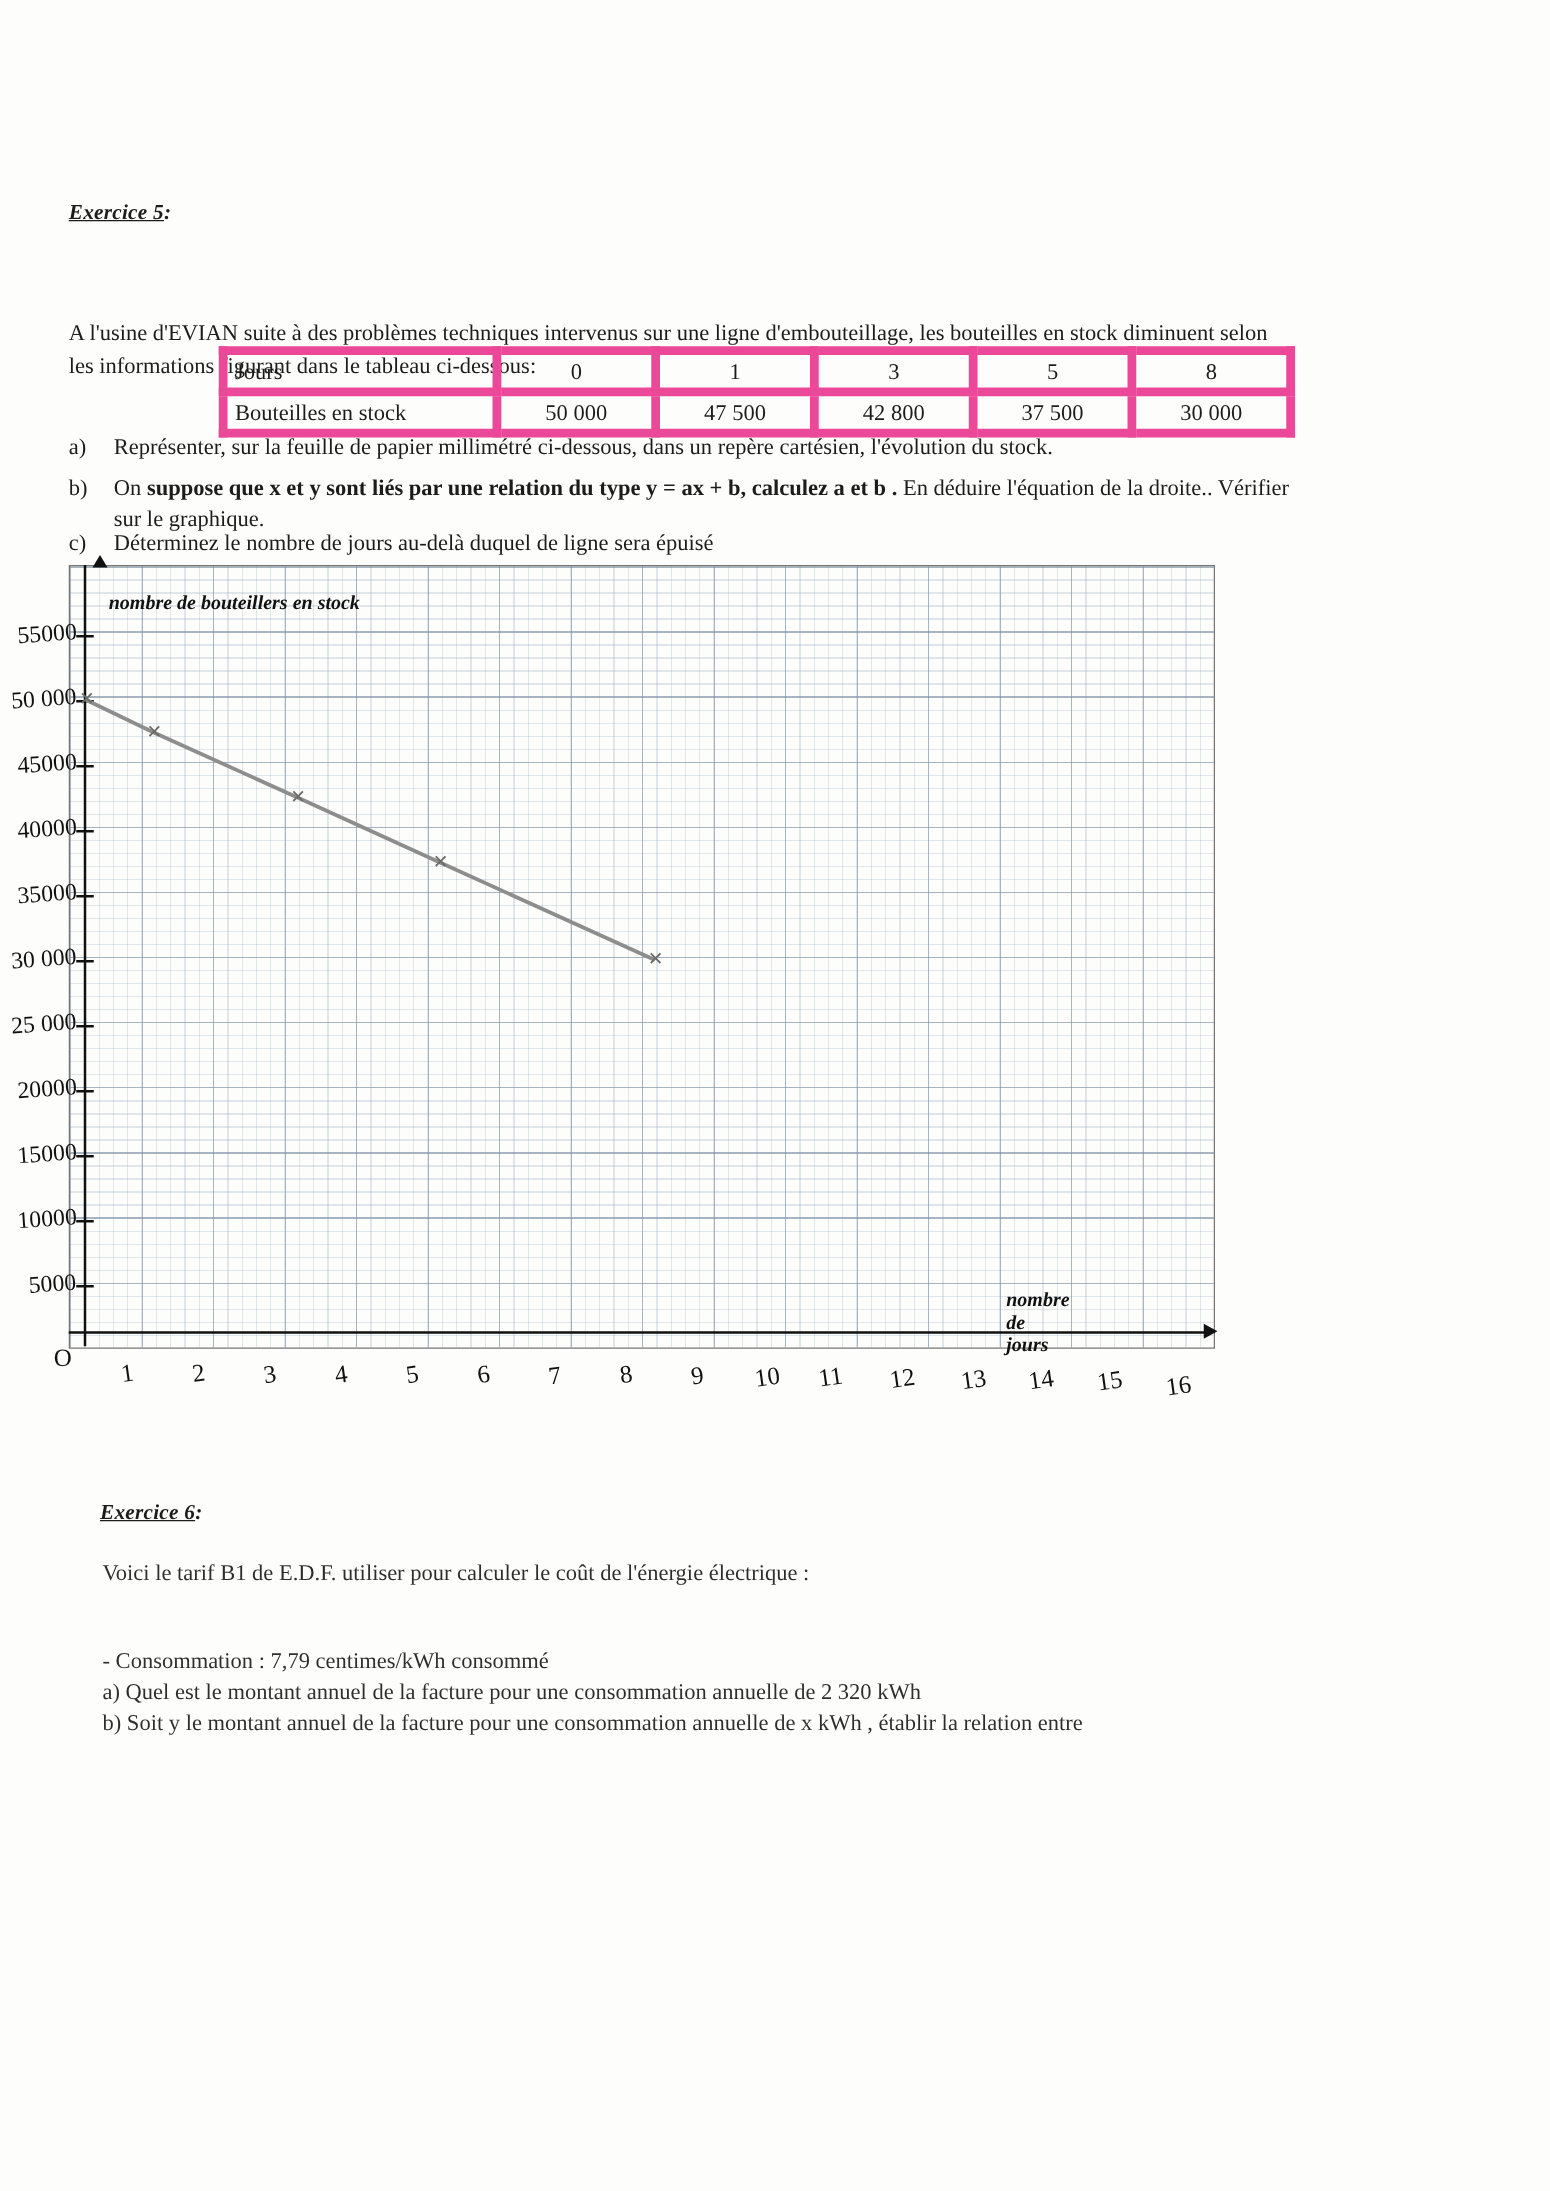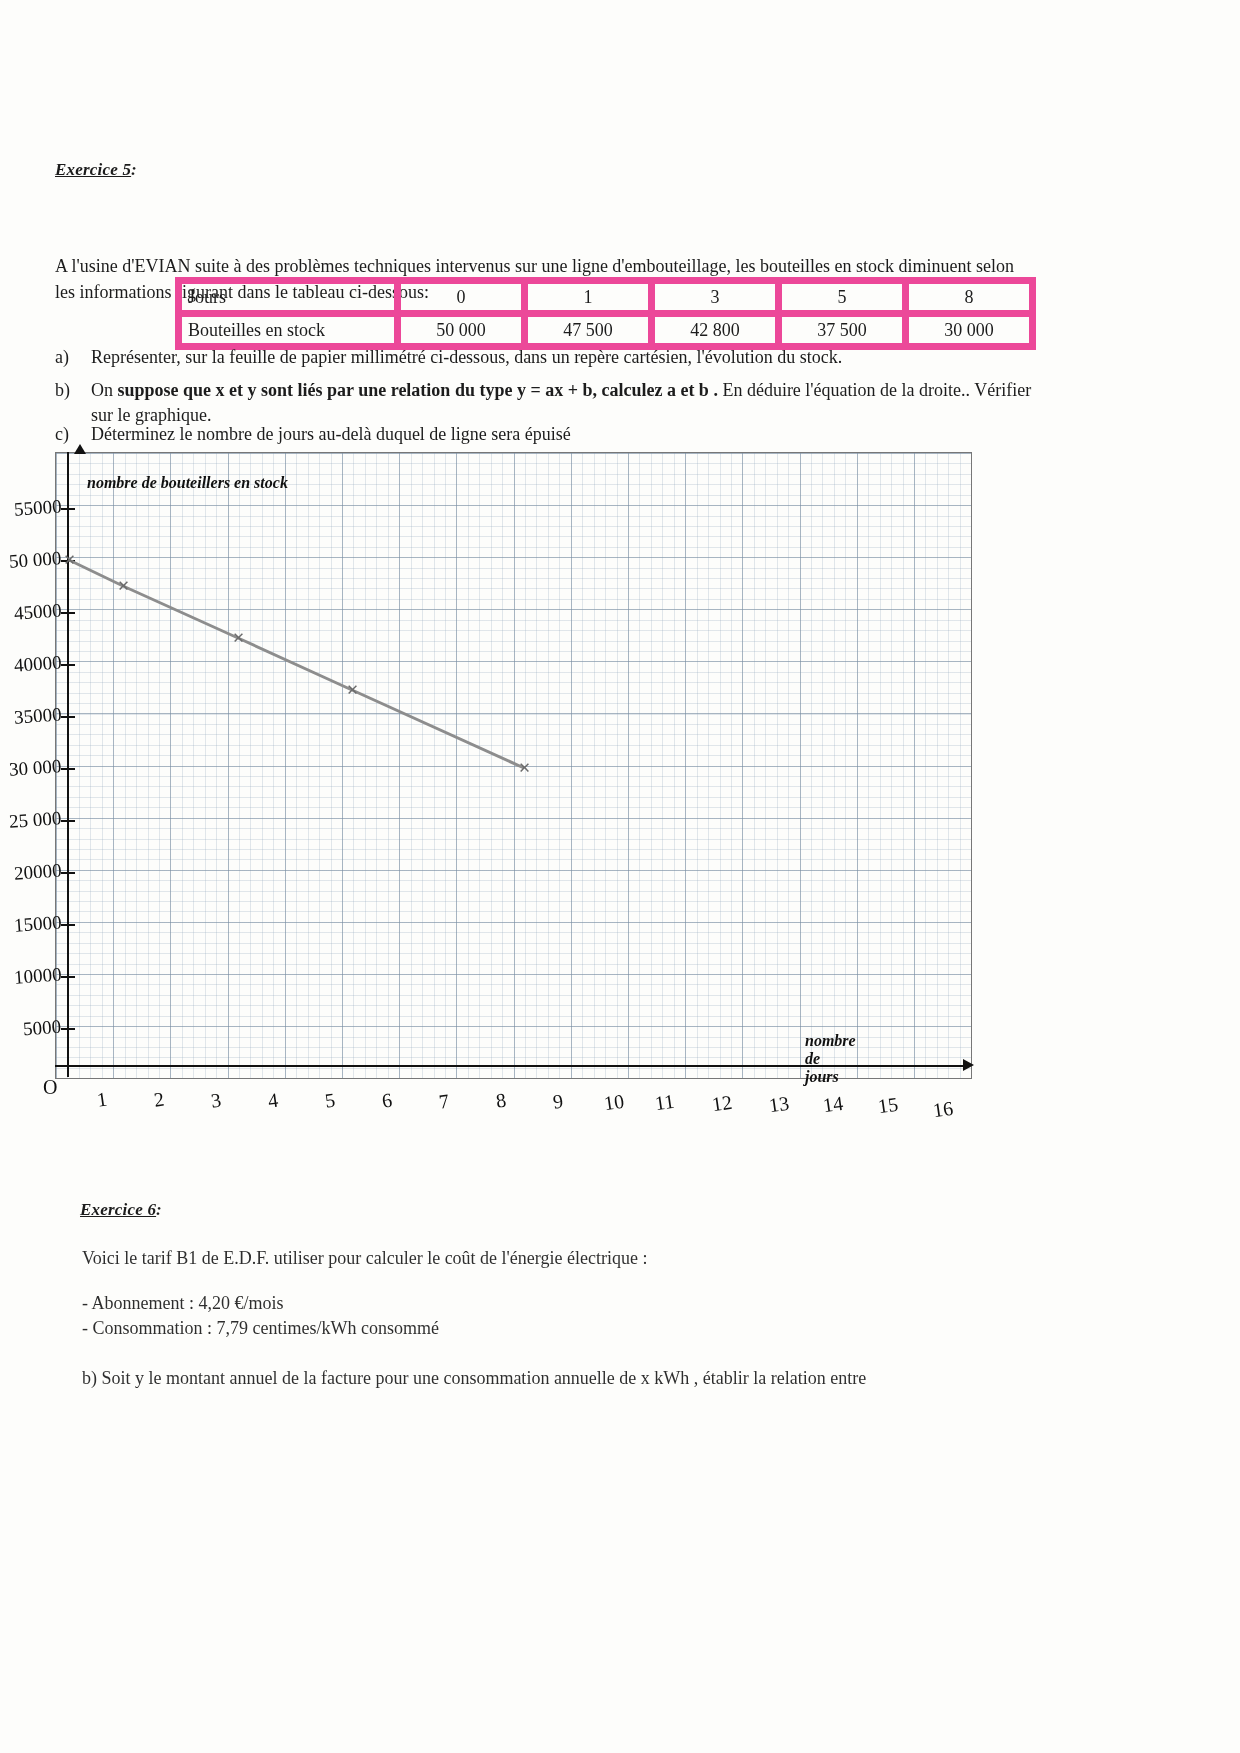--- a/index.html
+++ b/index.html
@@ -230,17 +230,17 @@
       <div class="xtick hand" style="left:823px;top:642px;">15</div>
       <div class="xtick hand" style="left:878px;top:646px;">16</div>
     </div>
   </div>
 
   <div class="ex-title" id="ex6-title">
     <u>Exercice 6</u><span>:</span>
   </div>
 
   <div class="para faint" id="ex6-l1">Voici le tarif B1 de E.D.F. utiliser  pour calculer le coût de l'énergie électrique :</div>
-  <div class="para faint" id="ex6-l2">- Abonnement : 4,20 €/mois</div>
   <div class="para faint" id="ex6-l3">- Consommation : 7,79 centimes/kWh consommé</div>
+  <div class="para faint" id="ex6-l4">a) Quel est le montant annuel de la facture pour une consommation annuelle de 2 320 kWh</div>
   <div class="para faint" id="ex6-l5">b) Soit  y  le montant annuel de la facture pour une consommation annuelle de  x  kWh , établir la relation entre</div>
 
 </div>
 
 </body></html>

